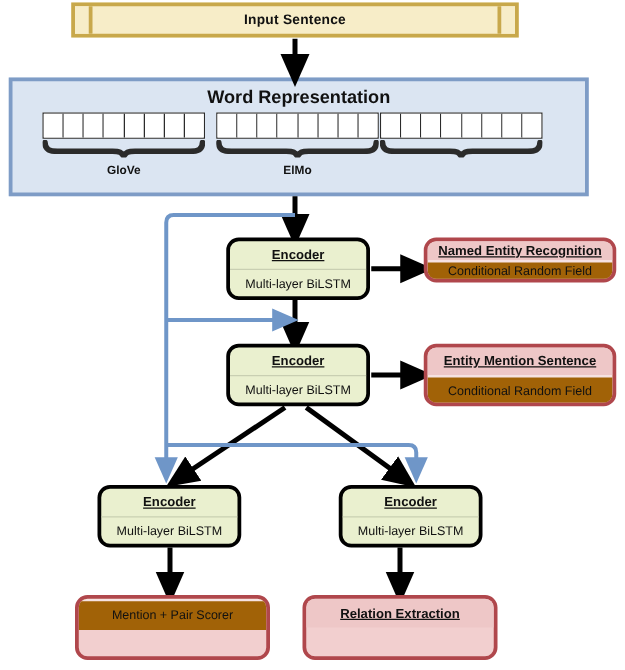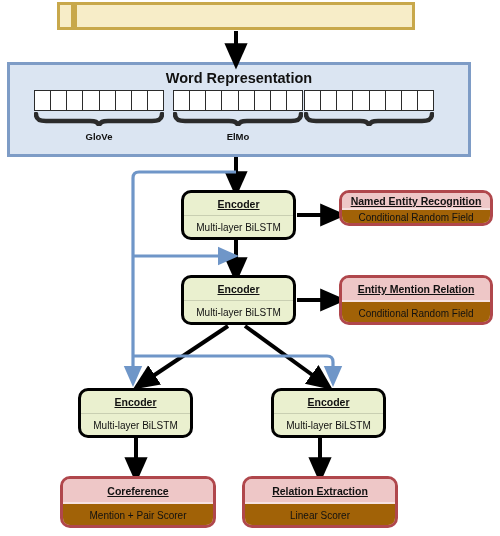--- a/index.html
+++ b/index.html
@@ -74,20 +74,21 @@
   
   #wires{position:absolute;left:0;top:0;width:500px;height:536px;pointer-events:none;}
 </style>
 </head>
 <body>
 
 <div id="canvas">
 
   <div class="input-sentence">
     <div class="is-cap"></div>
+    <div class="is-body">Input Sentence</div>
     <div class="is-cap right"></div>
   </div>
 
   <div class="wordrep">
     <div class="wordrep-title">Word Representation</div>
 
     <div class="embgroup g1">
       <div class="cells">
         <div class="cell"></div>
         <div class="cell"></div>
@@ -211,32 +212,28 @@
 
   <div id="task-ner" class="node task">
     <div class="n-title">
         <span>Named Entity Recognition</span>
       </div>
     <div class="n-sub">Conditional Random Field</div>
   </div>
 
   <div id="task-emd" class="node task">
     <div class="n-title">
-        <span>Entity Mention Relation</span>
+        <span>Entity Mention Sentence</span>
       </div>
     <div class="n-sub">Conditional Random Field</div>
   </div>
 
   <div id="task-coref" class="node task">
-    <div class="n-title">
-        <span>Coreference</span>
-      </div>
     <div class="n-sub">Mention + Pair Scorer</div>
   </div>
 
   <div id="task-rel" class="node task">
     <div class="n-title">
         <span>Relation Extraction</span>
       </div>
-    <div class="n-sub">Linear Scorer</div>
   </div>
 
 </div>
 
 </body></html>

